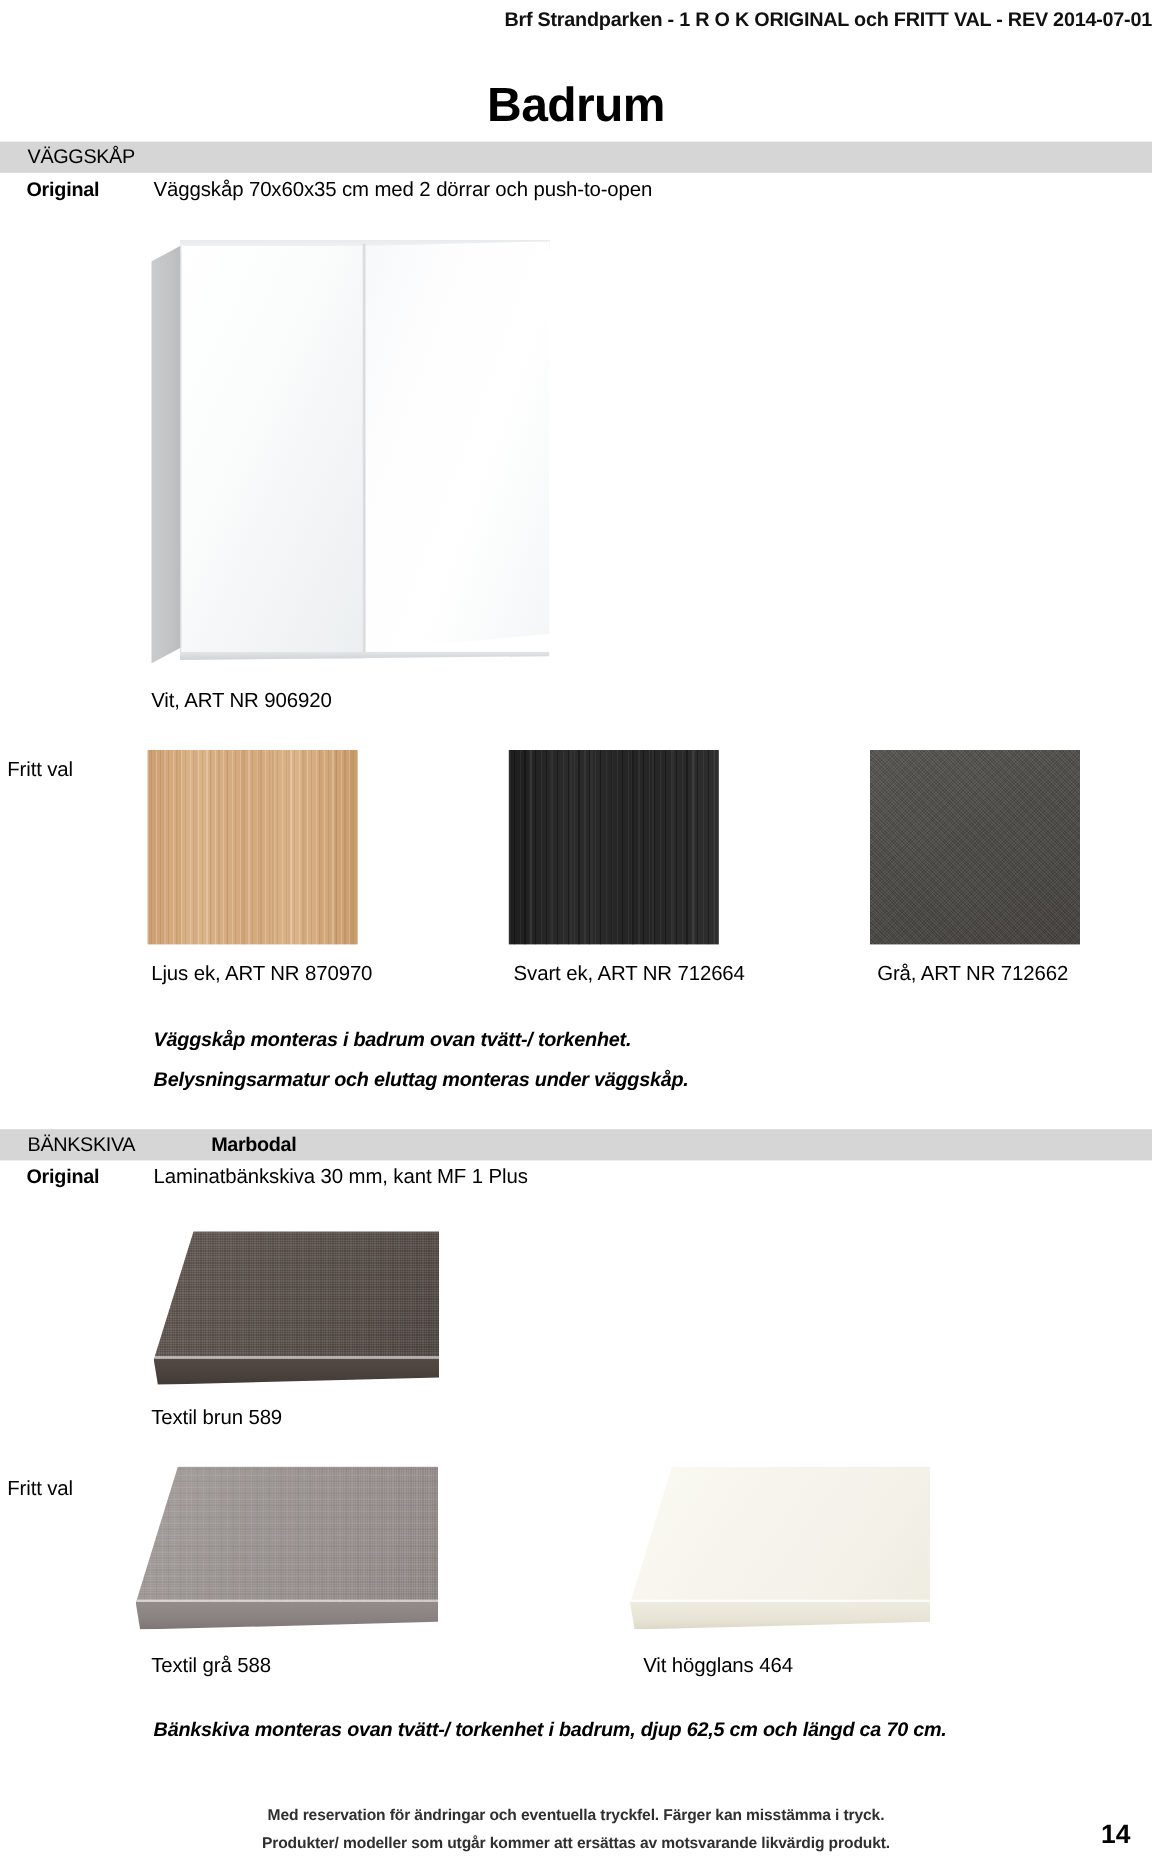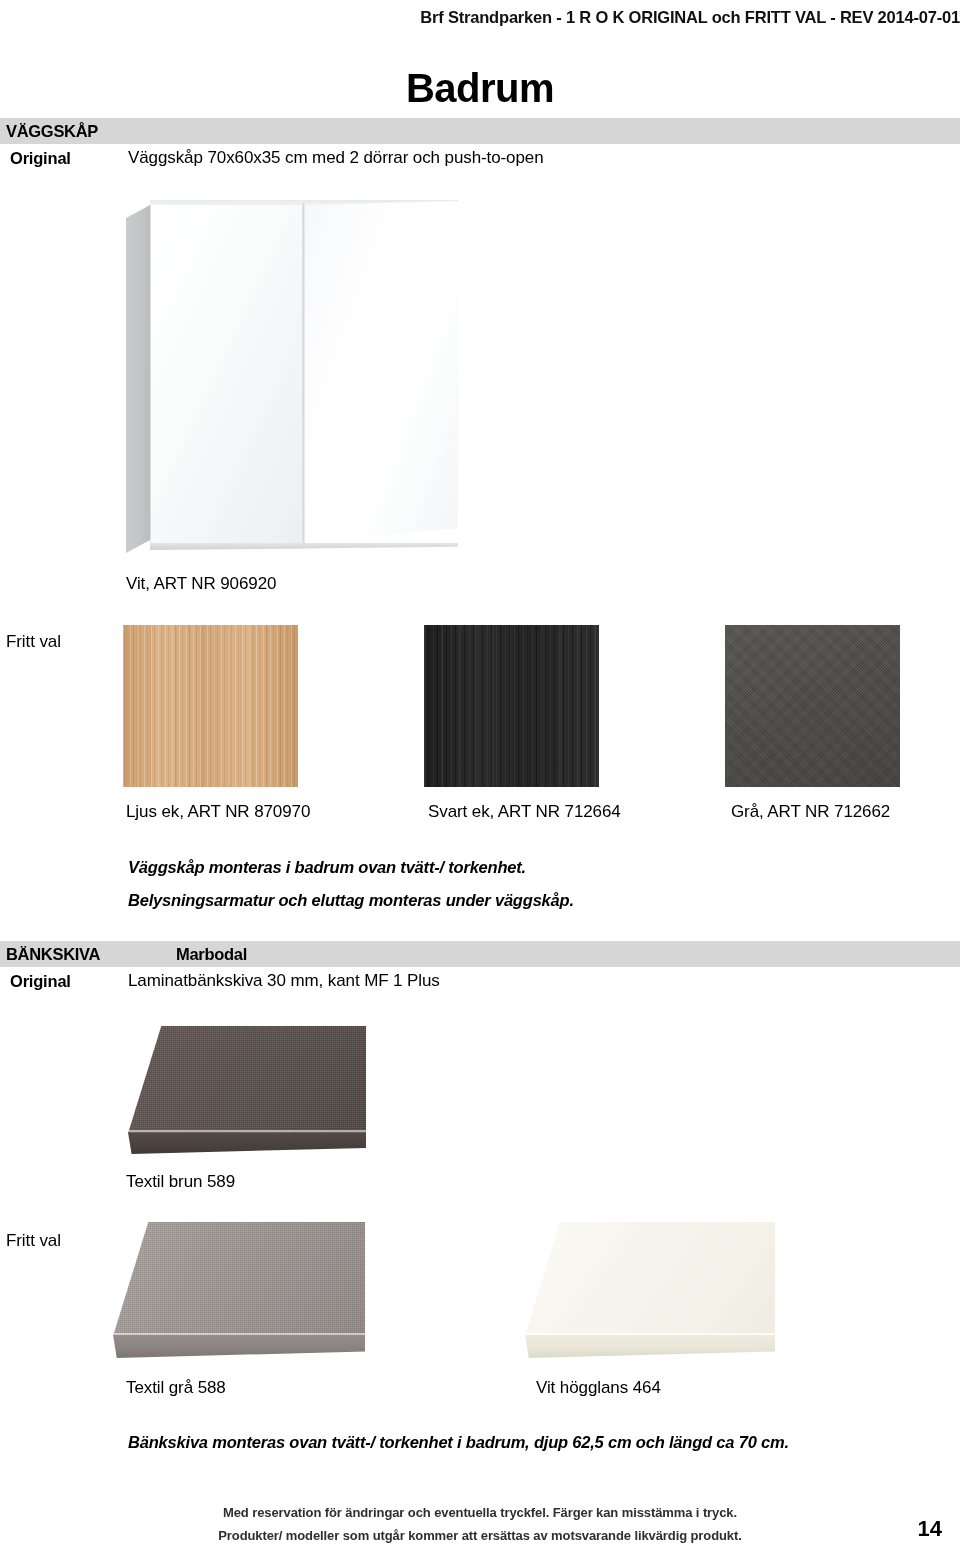--- a/index.html
+++ b/index.html
@@ -47,42 +47,42 @@
   .section-band {
     position: absolute;
     left: 0; width: 960px;
     height: 26px;
     background: #d6d6d6;
     display: flex;
     align-items: center;
   }
   .band-cat {
     width: 128px;
-    padding-left: 6px;
-    font-size: 16.5px;
-    font-weight: bold;
+    padding-left: 23px;
+    font-size: 16.5px;
+    font-weight: normal;
     letter-spacing: -0.3px;
   }
   .band-brand {
     font-size: 16.5px;
     font-weight: bold;
     letter-spacing: -0.3px;
   }
 
   
   .spec-row {
     position: absolute;
     left: 0; width: 960px;
     height: 26px;
     display: flex;
     align-items: center;
   }
   .spec-label {
     width: 128px;
-    padding-left: 10px;
+    padding-left: 22px;
     font-size: 16.5px;
     font-weight: bold;
     letter-spacing: -0.2px;
   }
   .spec-text {
     font-size: 17px;
     letter-spacing: -0.1px;
   }
 
   

